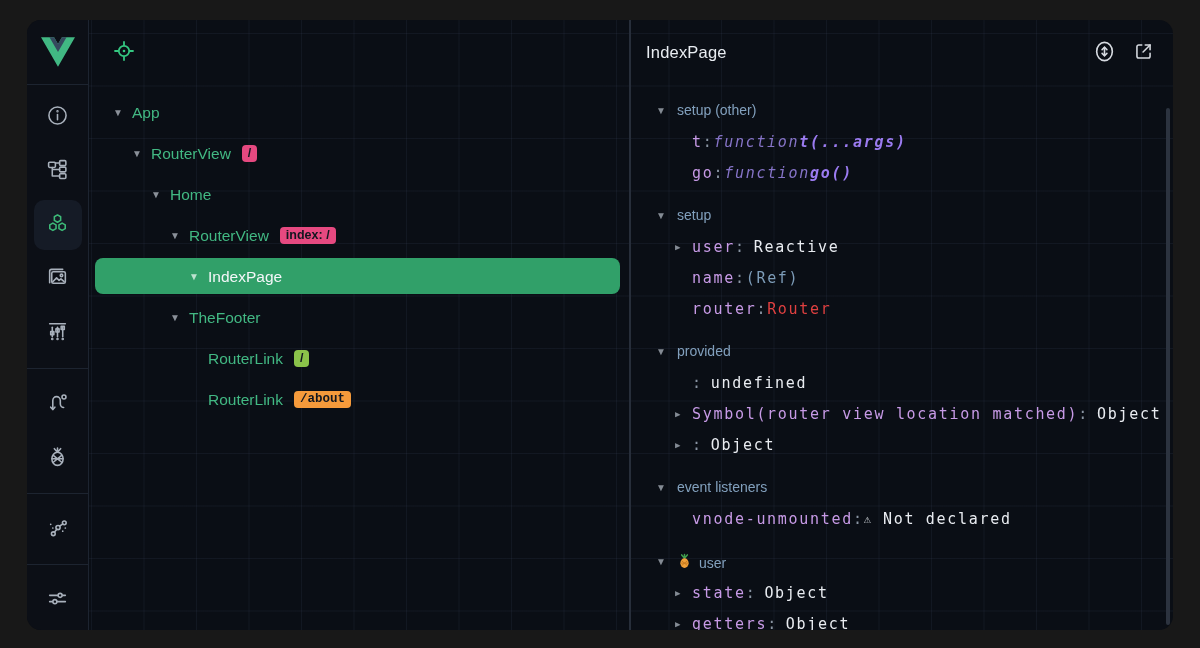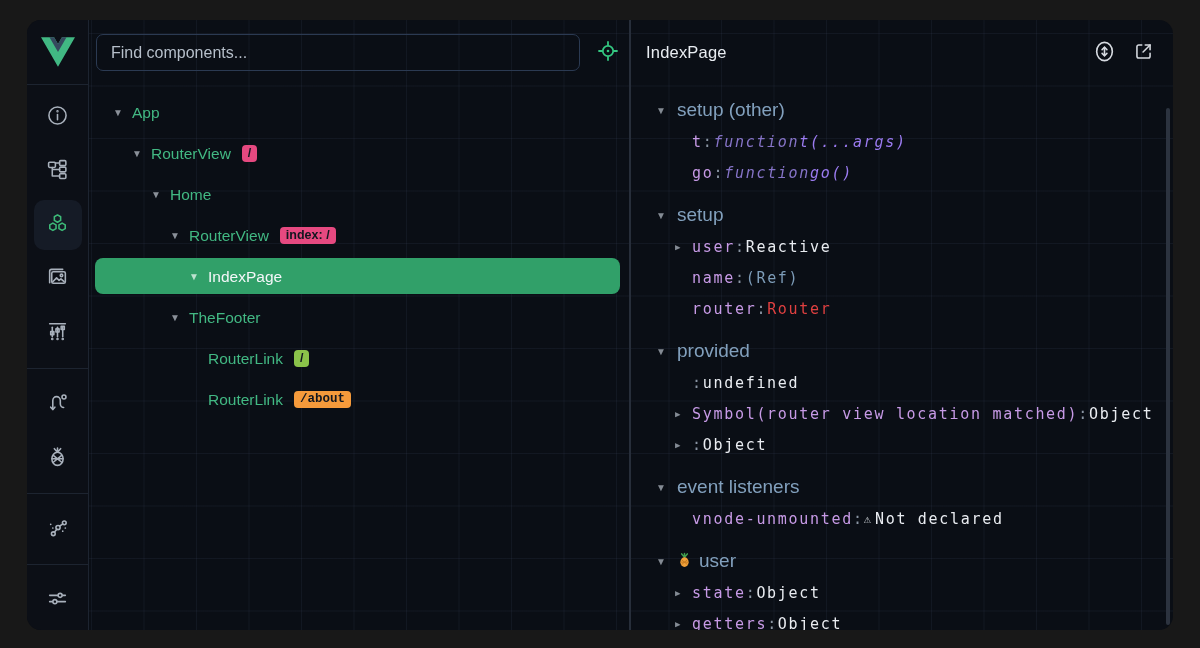--- a/index.html
+++ b/index.html
@@ -77,33 +77,33 @@
   .right-header { height:65px; flex:0 0 65px; display:flex; align-items:center; padding:0 18px 0 15px; }
   .right-title { color:#e9edf2; font-size:16.5px; letter-spacing:.2px; }
   .right-actions { margin-left:auto; display:flex; gap:15px; }
   .icon-btn { background:none; border:none; cursor:pointer; width:24px; height:24px; display:flex; align-items:center; justify-content:center; }
 
   .state-list { padding:9px 0 0 25px; overflow:hidden; flex:1; }
   .section { margin-top:11px; }
   .section:first-child { margin-top:0; }
   .section-header { height:32px; display:flex; align-items:center; cursor:pointer; }
   .section-caret { width:21px; font-size:10px; color:#848b94; }
-  .section-title { color:#82a0bd; font-size:19px; }
+  .section-title { color:#82a0bd; font-size:14px; }
   .section-title .pinia-ico { margin-right:7px; position:relative; top:1px; }
   .section-rows { padding-left:19px; }
   .state-row {
     height:31px; display:flex; align-items:center; white-space:nowrap; overflow:hidden;
     font-family:"DejaVu Sans Mono", monospace; font-size:15px; letter-spacing:1.7px;
   }
   .row-caret { width:17px; flex:0 0 17px; font-size:9px; color:#848b94; letter-spacing:0; cursor:pointer; }
   .k { color:#c79ae6; }
   .sep { color:#8a95a3; }
-  .v-plain { color:#e9ecf1; }
+  .v-plain { color:#e9ecf1;margin-left:8px; }
   .v-keyword { color:#8674c8; font-style:italic; }
-  .v-signature { color:#9b7bf0; font-style:italic; font-weight:normal; }
+  .v-signature { color:#9b7bf0; font-style:italic; font-weight:bold; }
   .v-ref { color:#7d9cb8; }
   .v-error { color:#df4040; }
   .v-warning { color:#d8dde2; font-size:12px; letter-spacing:0; margin-right:4px; }
 
   .scroll-thumb {
     position:absolute; right:3px; top:88px; bottom:5px; width:4px;
     background:#2c333f; border-radius:2px;
   }
 </style>
 </head>
@@ -201,21 +201,20 @@
               <circle cx="8.5" cy="14" r="1.9" fill="#0c0f16"></circle>
             </svg></span>
         </div>
       </nav>
   </aside>
 
   <div class="main">
 
     <div class="left-pane">
       <div class="toolbar">
-        <input class="search-input" type="text" placeholder="Find components..." style="">
         <button class="picker-btn">
           <span>
             <svg width="24" height="24" viewBox="0 0 24 24" fill="none" stroke="#34c781" stroke-width="1.8" stroke-linecap="round">
               <circle cx="12" cy="12" r="5.2"></circle>
               <circle cx="12" cy="12" r="1.3" fill="#34c781" stroke="none"></circle>
               <line x1="12" y1="3" x2="12" y2="6"></line>
                 <line x1="12" y1="18" x2="12" y2="21"></line>
               <line x1="3" y1="12" x2="6" y2="12"></line>
                 <line x1="18" y1="12" x2="21" y2="12"></line>
             </svg>

